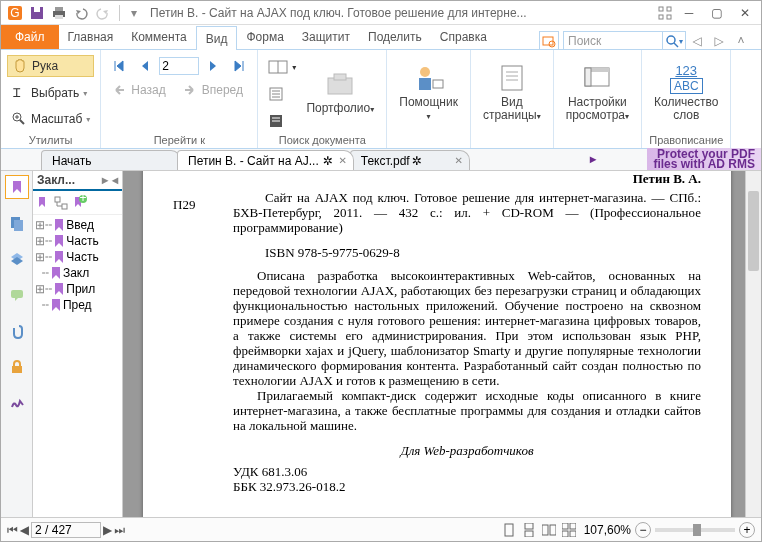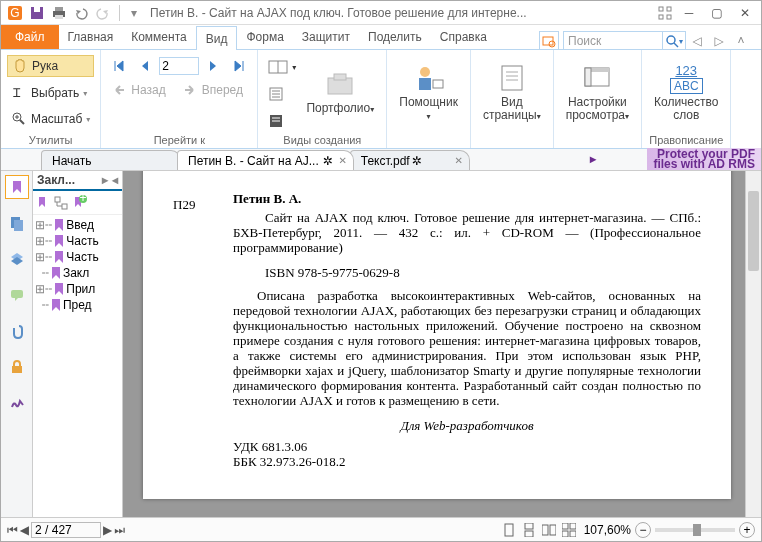--- a/index.html
+++ b/index.html
@@ -48,21 +48,21 @@
 .sidepanel{width:90px;border-right:1px solid #ccc;background:#fff;display:flex;flex-direction:column;}
 .sidepanel .shdr{height:20px;border-bottom:2px solid #0369a1;display:flex;align-items:center;padding:0 4px;font-weight:bold;color:#444;}
 .sidepanel .stool{height:24px;border-bottom:1px solid #eee;display:flex;align-items:center;gap:2px;padding:0 2px;}
 .sidepanel .slist{flex:1;overflow:hidden;padding:2px 0;}
 .sitem{display:flex;align-items:center;gap:2px;padding:1px 2px;white-space:nowrap;overflow:hidden;}
 .sitem .bm{width:10px;height:12px;}
 .scrarea{flex:1;position:relative;background:#999;overflow:hidden;}
 .page{position:absolute;left:20px;right:30px;top:-40px;background:#fff;padding:20px 30px 30px 90px;box-shadow:0 0 4px rgba(0,0,0,.4);font-family:"Times New Roman",serif;}
 .page p,.page div{font-family:"Times New Roman",serif;font-size:13px;line-height:15px;}
 .page .label29{position:absolute;left:30px;}
-.page .author{font-weight:bold;margin-top:40px;}
+.page .author{font-weight:bold;margin-top:20px;text-align:right;}
 .page .annot{text-align:justify;margin-top:8px;text-indent:24px;}
 .page .forwho{text-align:center;font-style:italic;margin-top:10px;}
 .page .udk{text-align:left;margin-top:6px;}
 .vscroll{position:absolute;right:0;top:0;bottom:0;width:16px;background:#f0f0f0;border-left:1px solid #ccc;}
 .vscroll .thumb{position:absolute;left:2px;right:2px;top:20px;height:80px;background:#c8c8c8;border-radius:2px;}
 
 .status{height:24px;border-top:1px solid #ccc;background:#fbfbfb;display:flex;align-items:center;padding:0 6px;gap:8px;}
 .status .nav{display:flex;gap:2px;align-items:center;}
 .status .pgbox{border:1px solid #bbb;width:70px;height:16px;padding:0 3px;display:flex;align-items:center;}
 .status .spacer{flex:1;}
@@ -266,21 +266,21 @@
       <div class="vbtn disabled">
         <div class="vico">
             <svg width="32" height="28">
               <rect x="4" y="8" width="24" height="16" fill="#ddd" stroke="#bbb"></rect>
               <rect x="10" y="4" width="12" height="6" fill="#ddd" stroke="#bbb"></rect>
             </svg>
           </div>
         <div class="vlab"><span>Портфолио</span><span style="font-size:8px;">▾</span></div>
       </div>
     </div>
-    <div class="rlabel">Виды создания</div>
+    <div class="rlabel">Поиск документа</div>
   </div>
 
   <div class="rgroup" style="border-right:1px solid #d7e6f4;">
     <div class="rbody">
       <div class="vbtn">
         <div class="vico">
             <svg width="32" height="32">
               <circle cx="12" cy="10" r="5" fill="#f5c27d"></circle>
               <rect x="6" y="16" width="12" height="12" fill="#5b8fc7"></rect>
               <rect x="20" y="18" width="10" height="8" fill="#fff" stroke="#888"></rect>
@@ -481,20 +481,21 @@
   </div>
 
   <div class="scrarea">
     <div class="page">
 
       <p class="author">Петин В. А.</p>
       <div class="label29" style="top:66px;">П29</div>
       <p style="text-align:justify;text-indent:32px;margin-top:4px;">Сайт на AJAX под ключ. Готовое решение для интернет-магазина. — СПб.: БХВ-Петербург, 2011. — 432 с.: ил.  + CD-ROM — (Профессиональное программирование)</p>
       <p style="margin-top:10px;margin-left:32px;">ISBN 978-5-9775-0629-8</p>
       <p class="annot">Описана разработка высокоинтерактивных Web-сайтов, основанных на передовой технологии AJAX, работающих без перезагрузки страниц и обладающих функциональностью настольных приложений. Обучение построено на сквозном примере создания с нуля готового решения: интернет-магазина цифровых товаров, а также системы его администрирования. При этом использован язык PHP, фреймворки xajax и jQuery, шаблонизатор Smarty и другие популярные технологии динамического формирования контента. Разработанный сайт создан полностью по технологии AJAX и готов к размещению в сети.</p>
+      <p class="annot" style="margin-top:0;">Прилагаемый компакт-диск содержит исходные коды описанного в книге интернет-магазина, а также бесплатные программы для создания и отладки сайтов на локальной машине.</p>
       <p class="forwho">Для Web-разработчиков</p>
       <p class="udk">УДК 681.3.06</p>
       <p class="udk" style="margin-top:0;">ББК 32.973.26-018.2</p>
     </div>
     <div class="vscroll">
         <div class="thumb"></div>
       </div>
   </div>
 </div>
 

